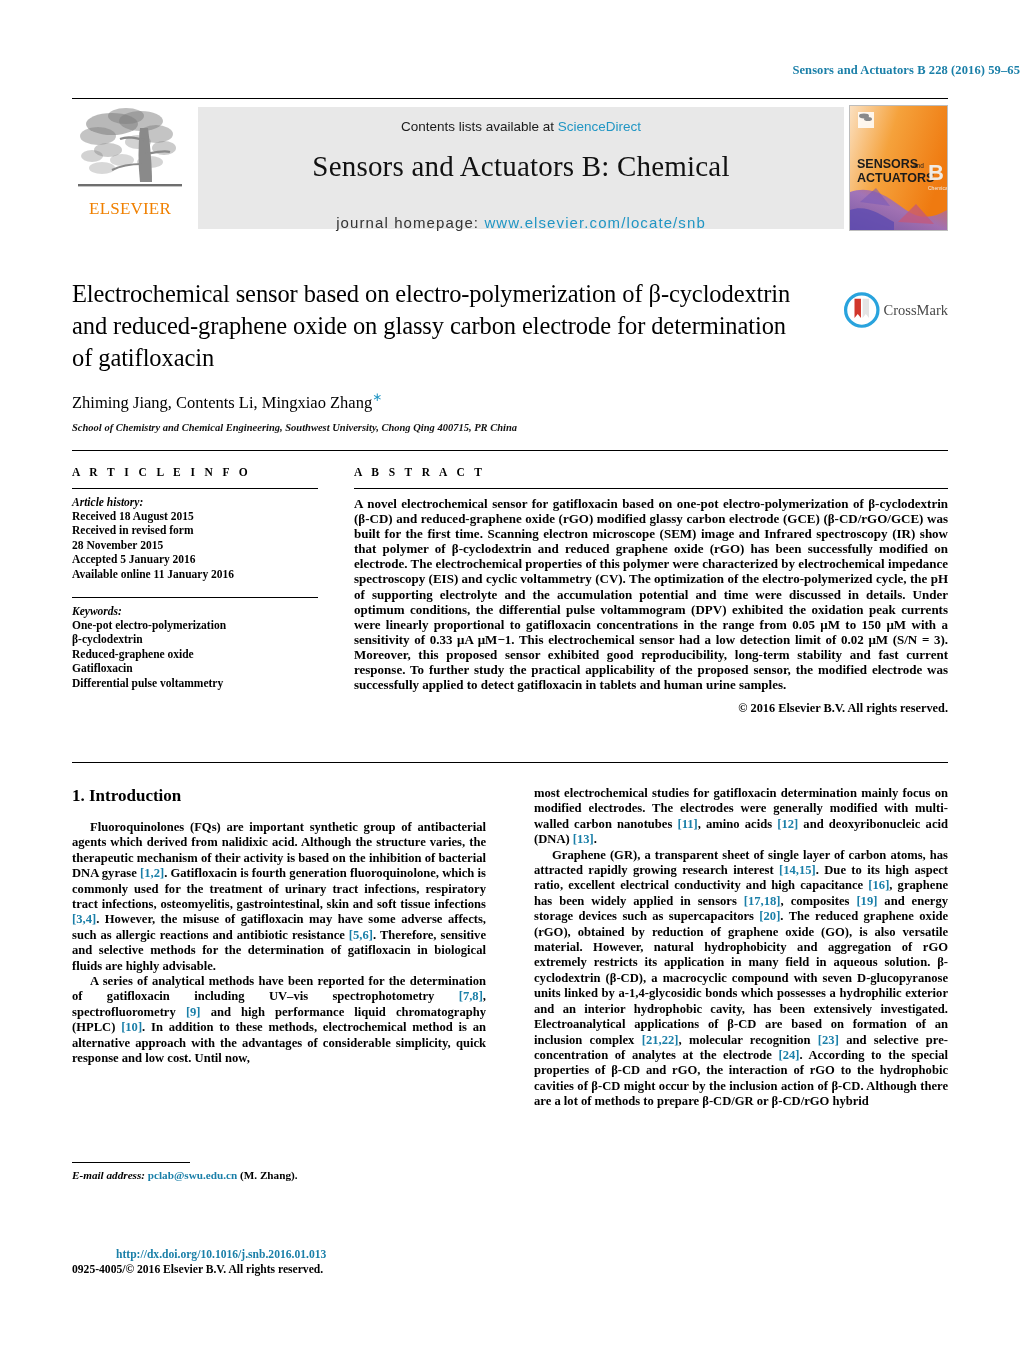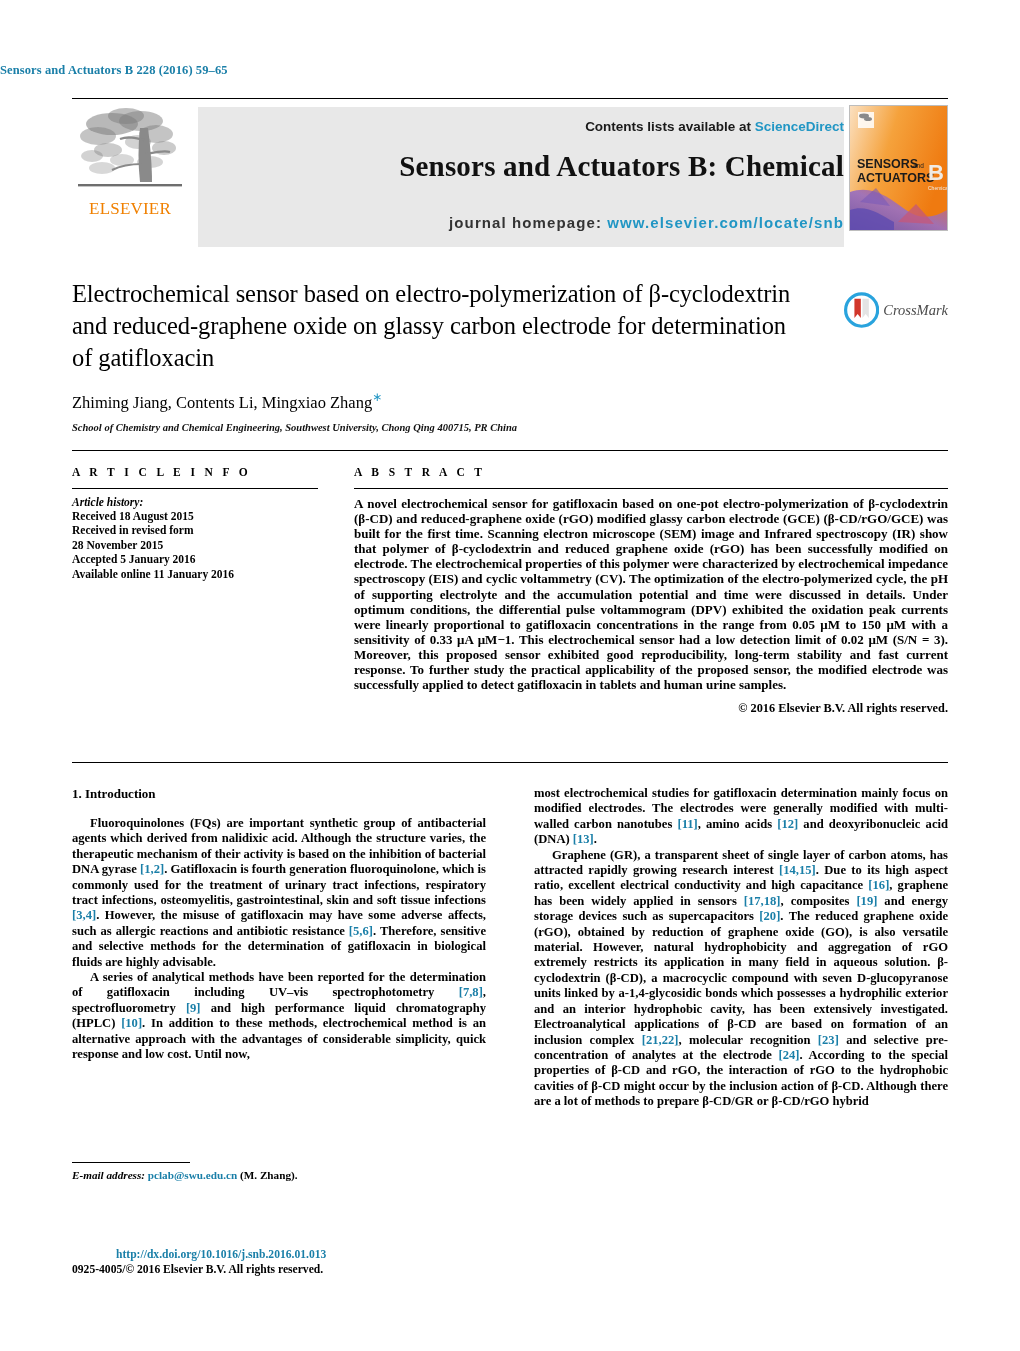--- a/index.html
+++ b/index.html
@@ -17,21 +17,21 @@
   }
   .page {
     width: 1020px;
     height: 1351px;
     position: relative;
     box-sizing: border-box;
   }
 
   
   .running-head {
-    text-align: left;
+    text-align: right;
     color: #1a7fa8;
     font-size: 12.5px;
     font-weight: bold;
     padding-top: 63px;
     letter-spacing: .1px;
   }
 
   
   .header-rule {
     position: absolute;
@@ -65,25 +65,24 @@
     font-size: 17px;
     letter-spacing: .2px;
     margin-top: 1px;
     font-weight: 400;
   }
   .center-box {
     position: absolute;
     left: 126px;
     top: 4px;
     width: 646px;
-    height: 140px;
+    height: 122px;
     background: #e8e8e8;
-    text-align: right;
+    text-align: center;
     box-sizing: border-box;
-    font-weight: bold;
   }
   .contents-line {
     font-family: "Liberation Sans", sans-serif;
     font-size: 13.5px;
     color: #1a1a1a;
     padding-top: 12px;
   }
   .contents-line .sd {
     color: #2196c4;
   }
@@ -125,21 +124,20 @@
   }
   .crossmark {
     position: absolute;
     right: 0;
     top: 5px;
     width: 104px;
     height: 54px;
     display: flex;
     align-items: center;
     gap: 4px;
-    font-style: italic;
   }
   .crossmark-text {
     font-family: "Liberation Serif", serif;
     font-size: 14.5px;
     color: #4a4a4a;
   }
   h1.paper-title {
     font-family: "Liberation Serif", serif;
     font-weight: 400;
     font-size: 24.5px;
@@ -249,21 +247,21 @@
     width: 876px;
     display: flex;
     gap: 48px;
   }
   .bcol {
     width: 414px;
     flex: 0 0 414px;
   }
   h2.sec-title {
     font-family: "Liberation Serif", serif;
-    font-size: 13px;
+    font-size: 17px;
     font-weight: bold;
     margin: 0 0 14px 0;
   }
   p.body-text {
     font-size: 12.6px;
     line-height: 15.4px;
     font-weight: bold;
     text-align: justify;
     margin: 0;
     text-indent: 18px;
@@ -418,20 +416,29 @@
     <div class="col-info">
       <div class="sec-label">A R T I C L E   I N F O</div>
       <div class="thin-rule"></div>
       <div class="ital-head">Article history:</div>
       <div class="info-line">Received 18 August 2015</div>
       <div class="info-line">Received in revised form</div>
       <div class="info-line">28 November 2015</div>
       <div class="info-line">Accepted 5 January 2016</div>
       <div class="info-line">Available online 11 January 2016</div>
 
+      <div class="kw-block">
+        <div class="kw-rule"></div>
+        <div class="ital-head">Keywords:</div>
+        <div class="info-line">One-pot electro-polymerization</div>
+        <div class="info-line">β-cyclodextrin</div>
+        <div class="info-line">Reduced-graphene oxide</div>
+        <div class="info-line">Gatifloxacin</div>
+        <div class="info-line">Differential pulse voltammetry</div>
+      </div>
     </div>
 
     <div class="col-abstract">
       <div class="sec-label">A B S T R A C T</div>
       <div class="thin-rule"></div>
       <div class="abstract-body">A novel electrochemical sensor for gatifloxacin based on one-pot electro-polymerization of β-cyclodextrin (β-CD) and reduced-graphene oxide (rGO) modified glassy carbon electrode (GCE) (β-CD/rGO/GCE) was built for the first time. Scanning electron microscope (SEM) image and Infrared spectroscopy (IR) show that polymer of β-cyclodextrin and reduced graphene oxide (rGO) has been successfully modified on electrode. The electrochemical properties of this polymer were characterized by electrochemical impedance spectroscopy (EIS) and cyclic voltammetry (CV). The optimization of the electro-polymerized cycle, the pH of supporting electrolyte and the accumulation potential and time were discussed in details. Under optimum conditions, the differential pulse voltammogram (DPV) exhibited the oxidation peak currents were linearly proportional to gatifloxacin concentrations in the range from 0.05 μM to 150 μM with a sensitivity of 0.33 μA μM−1. This electrochemical sensor had a low detection limit of 0.02 μM (S/N = 3). Moreover, this proposed sensor exhibited good reproducibility, long-term stability and fast current response. To further study the practical applicability of the proposed sensor, the modified electrode was successfully applied to detect gatifloxacin in tablets and human urine samples.</div>
       <div class="copyright">© 2016 Elsevier B.V. All rights reserved.</div>
     </div>
   </div>
 

